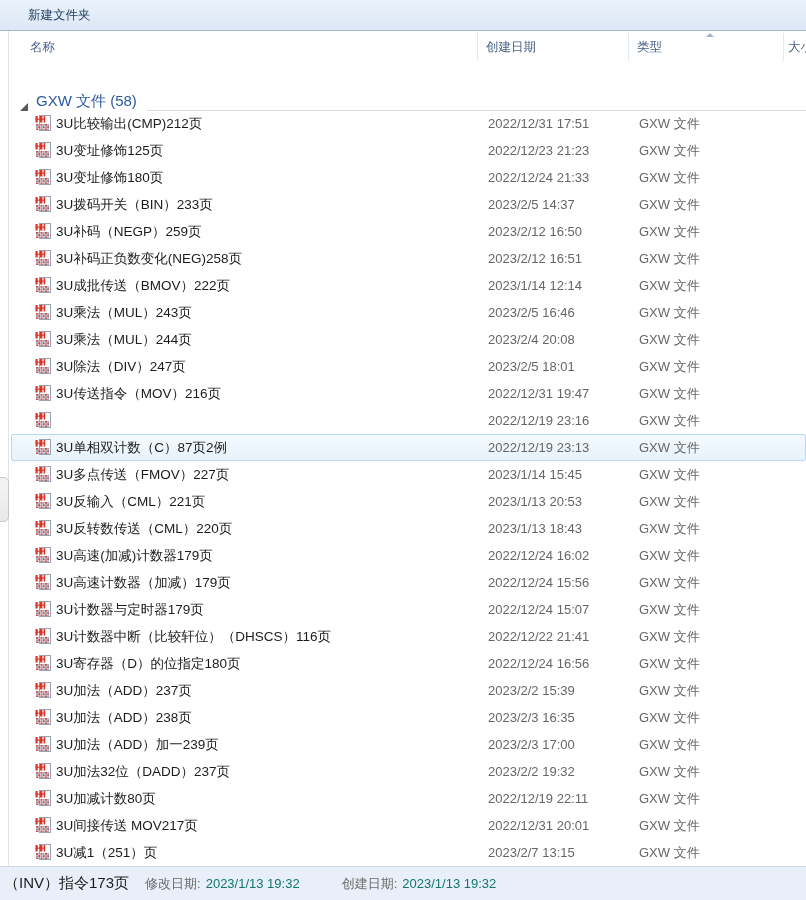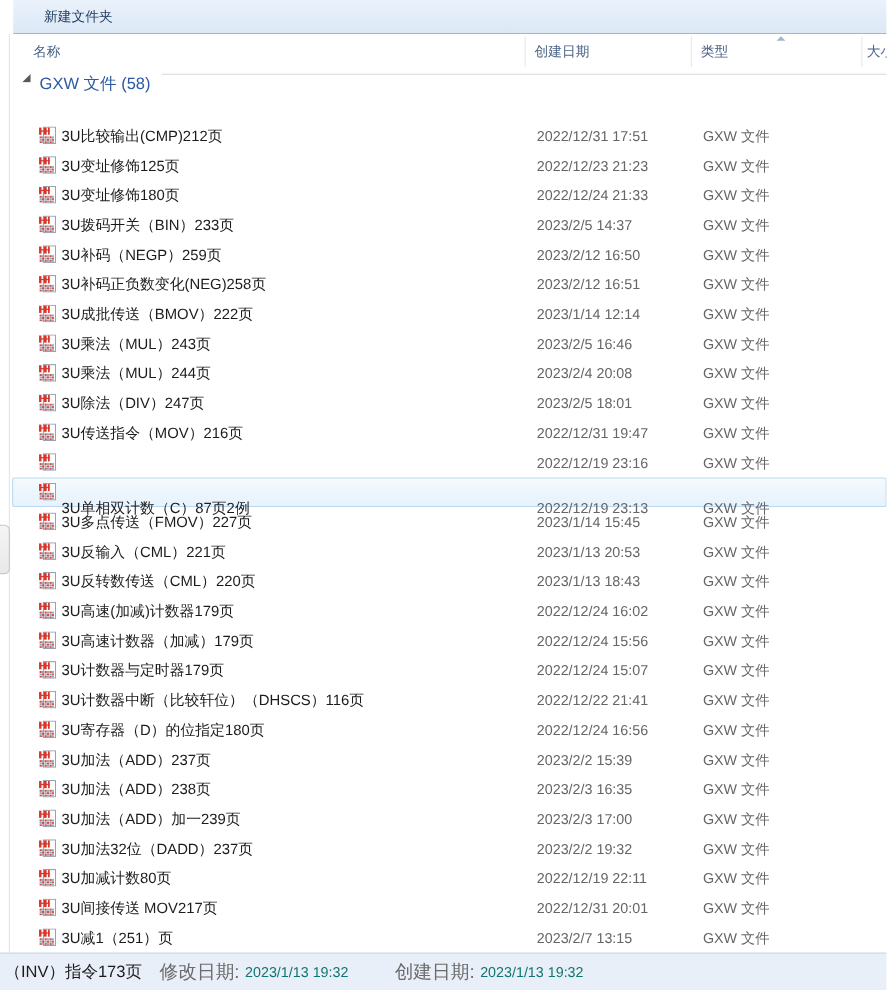--- a/index.html
+++ b/index.html
@@ -6,21 +6,21 @@
     margin: 0; padding: 0;
     width: 806px; height: 900px;
     overflow: hidden;
     font-family: "Liberation Sans", "DejaVu Sans", sans-serif;
     background: #ffffff;
   }
   .window { position: relative; width: 806px; height: 900px; background: #fff; }
 
   
   .toolbar {
-    position: absolute; top: 0; left: 12px; right: 0; height: 30px;
+    position: absolute; top: 0; left: 0; right: 0; height: 30px;
     background: linear-gradient(#eaf2fb, #dce8f6);
     border-bottom: 1px solid #a5b6c9;
     padding-left: 20px;
   }
   .toolbar-btn {
     background: transparent; border: none; cursor: default;
     font-family: inherit; font-size: 12.5px; color: #1e3b5f;
     position: absolute; left: 20px; top: 0; height: 30px; line-height: 30px;
     padding: 0 8px;
   }
@@ -47,56 +47,56 @@
   .col-header.h-size { left: 779px; }
   .col-sep { position: absolute; top: 2px; height: 28px; width: 1px; background: #e3e9f1; }
   .sep-1 { left: 468px; } .sep-2 { left: 619px; } .sep-3 { left: 774px; }
   .sort-arrow {
     position: absolute; left: 697px; top: 2px; width: 0; height: 0;
     border-left: 4px solid transparent; border-right: 4px solid transparent;
     border-bottom: 4px solid #9db5d0;
   }
 
   
-  .group-header { position: absolute; top: 36px; left: 9px; right: 0; height: 32px;
-    display: flex; align-items: flex-start; cursor: default; }
+  .group-header { position: absolute; top: 48px; left: 9px; right: 0; height: 32px;
+    display: flex; align-items: flex-end; cursor: default; }
   .expander {
     width: 8px; height: 8px; margin-left: 11px; flex: none;
     background: #595959;
     clip-path: polygon(100% 0, 100% 100%, 0 100%);
   }
   .group-label { font-size: 15px; color: #2c5aa0; margin-left: 8px; white-space: nowrap; }
   .group-rule { flex: 1; height: 1px; background: #d8dce0; margin-left: 10px; }
 
   
   .file-list { position: absolute; top: 79px; left: 11px; right: 0; text-align: right; }
   .file-row { position: relative; height: 27px; box-sizing: border-box; }
   .file-row.selected {
     background: linear-gradient(#f4fafe, #e7f2fc);
     border: 1px solid #b9d9f0; border-radius: 2px;
   }
   .file-icon { position: absolute; left: 24px; top: 5px; width: 16px; height: 16px; }
   .file-row.selected .file-icon { left: 23px; top: 4px; }
   .cell { position: absolute; top: 0; line-height: 27px; white-space: nowrap; }
-  .file-row.selected .cell { line-height: 25px; margin-top: 14px; }
+  .file-row.selected .cell { line-height: 25px; }
   .c-name { left: 45px; font-size: 13.5px; color: #1c1c1c; }
   .file-row.selected .c-name { left: 44px; }
   .c-date { left: 477px; font-size: 13px; color: #666666; }
   .c-type { left: 628px; font-size: 13px; color: #666666; }
   .file-row.selected .c-date { left: 476px; }
   .file-row.selected .c-type { left: 627px; }
 
   
   .status-bar {
     position: absolute; left: 0; right: 0; bottom: 0; height: 33px;
     background: #e9eff8; border-top: 1px solid #cdd8e6;
     display: flex; align-items: center; white-space: nowrap;
   }
   .status-filename { font-size: 15px; color: #1b1b1b; margin-left: 4px; }
-  .status-label { font-size: 17px; color: #6b6b6b; }
+  .status-label { font-size: 13px; color: #6b6b6b; }
   .status-label.l-mod { margin-left: 16px; }
   .status-label.l-cre { margin-left: 42px; }
   .status-value { font-size: 13px; color: #0f766e; margin-left: 5px; }
 </style>
 </head>
 <body>
 
 <div class="window">
 
   <div class="toolbar">

